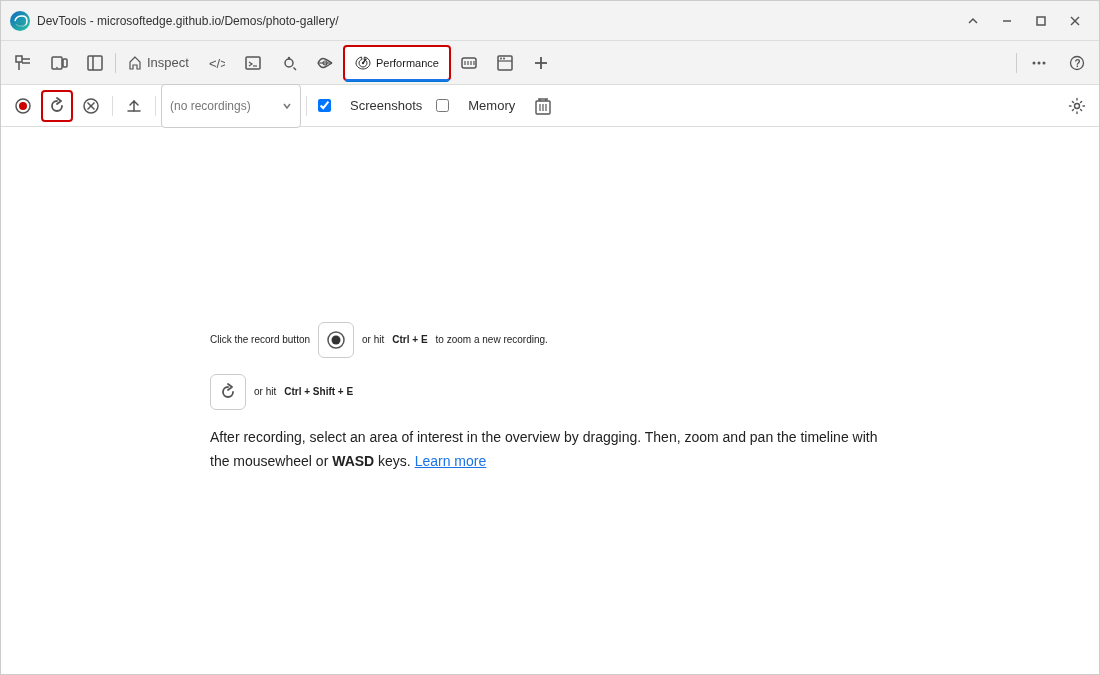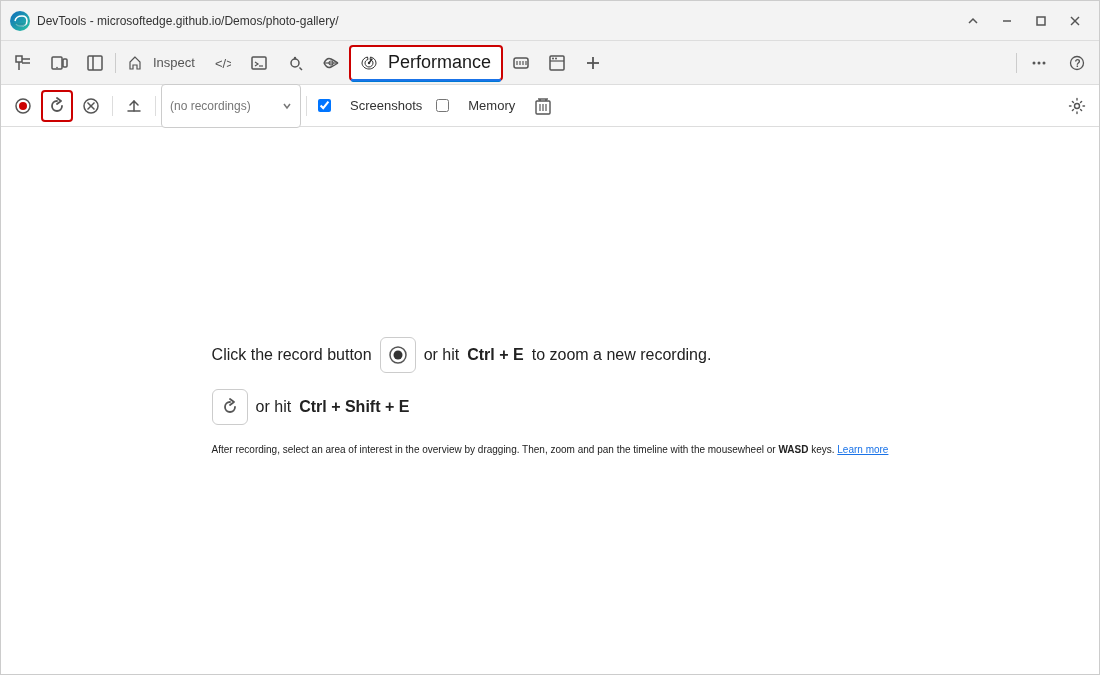--- a/index.html
+++ b/index.html
@@ -71,21 +71,21 @@
       align-items: center;
       justify-content: center;
       font-size: 16px;
       color: #555;
       border-radius: 4px;
       flex-shrink: 0;
     }
     .dt-tab {
       display: flex;
       align-items: center;
-      gap: 11px;
+      gap: 5px;
       padding: 0 10px;
       height: 36px;
       font-size: 13px;
       color: #555;
       cursor: pointer;
       border-radius: 4px;
       white-space: nowrap;
     }
     .dt-tab.active {
       background: #fff;
@@ -205,27 +205,27 @@
       border-radius: 6px;
       display: flex;
       align-items: center;
       justify-content: center;
       font-size: 16px;
       color: #333;
       background: #fff;
       flex-shrink: 0;
     }
     .inst-text {
-      font-size: 16px;
+      font-size: 10px;
       color: #222;
     }
     .inst-text b { font-weight: 700; }
     .inst-block {
       margin-bottom: 8px;
-      font-size: 10px;
+      font-size: 14px;
       color: #222;
       line-height: 1.7;
     }
     .inst-block b { font-weight: 700; }
     .learn-more {
       color: #1a73e8;
       text-decoration: underline;
       cursor: pointer;
     }
   </style>
@@ -336,21 +336,21 @@
         <line x1="2" y1="9" x2="16" y2="9" stroke="#555" stroke-width="1.2"></line>
       </svg>
   </button>
 
   <div class="dt-tab active" style="position:relative; border: 2px solid #cc0000; background:#fff;">
     <svg width="16" height="16" viewBox="0 0 16 16">
       <path d="M8 14 C4 14 1 11 1 8 C1 5 3.5 2.5 6.5 2 L7 4.5 C5 5 4 6.5 4 8 C4 10.2 5.8 12 8 12 C10.2 12 12 10.2 12 8 C12 6.5 11 5 9 4.5 L9.5 2 C12.5 2.5 15 5 15 8 C15 11 12 14 8 14Z" fill="none" stroke="#333" stroke-width="1"></path>
       <line x1="8" y1="8" x2="11" y2="4" stroke="#333" stroke-width="1.5" stroke-linecap="round"></line>
       <circle cx="8" cy="8" r="1.2" fill="#333"></circle>
     </svg>
-    <span style="font-size:18px; color:#1a1a1a;">Performance</span>
+    <span style="font-size:11px; color:#1a1a1a;">Performance</span>
     <div style="position:absolute; bottom:-3px; left:0; right:0; height:3px; background:#0078d4; border-radius:0 0 2px 2px;"></div>
   </div>
 
   <button class="dt-icon-btn" title="Memory">
     <svg width="18" height="18" viewBox="0 0 18 18">
         <rect x="2" y="4" width="14" height="10" rx="2" fill="none" stroke="#555" stroke-width="1.5"></rect>
         <line x1="5" y1="7" x2="5" y2="11" stroke="#555" stroke-width="1.2"></line>
         <line x1="8" y1="7" x2="8" y2="11" stroke="#555" stroke-width="1.2"></line>
         <line x1="11" y1="7" x2="11" y2="11" stroke="#555" stroke-width="1.2"></line>
         <line x1="14" y1="7" x2="14" y2="11" stroke="#555" stroke-width="1.2"></line>

